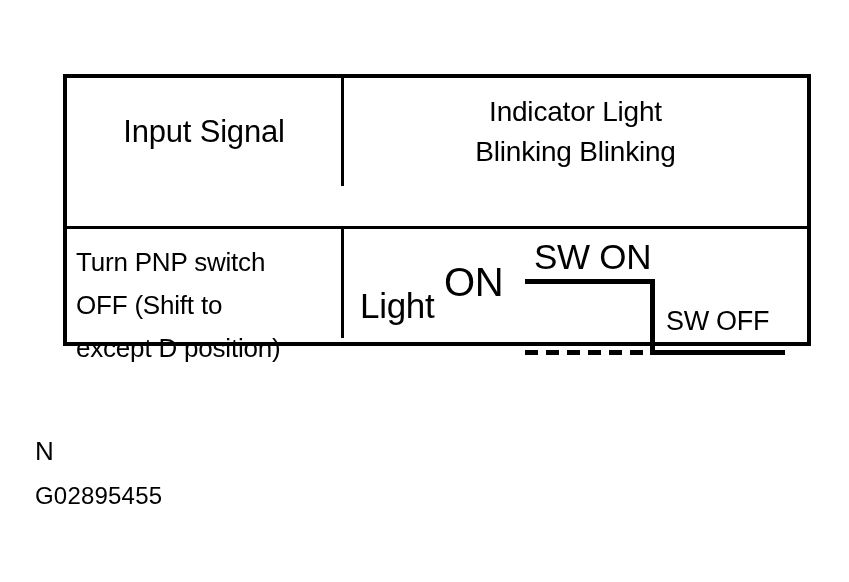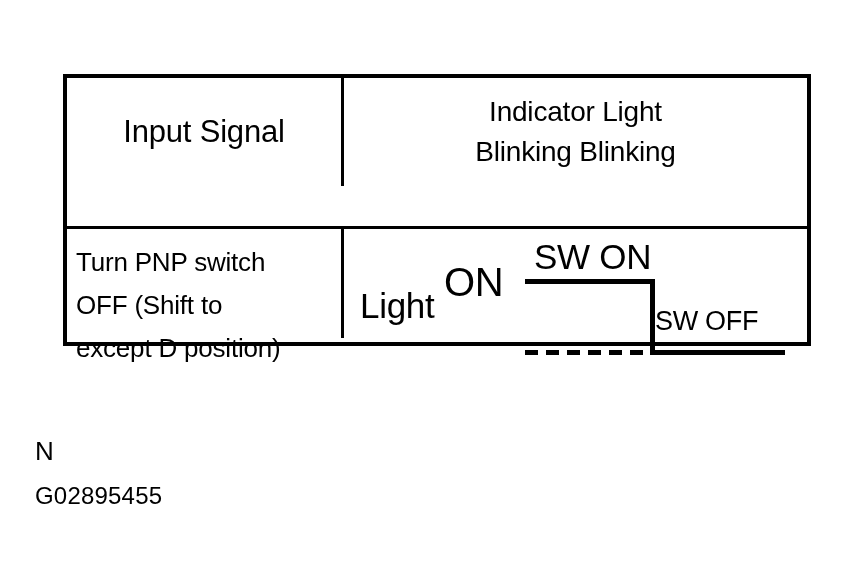--- a/index.html
+++ b/index.html
@@ -136,21 +136,21 @@
     font-size: 35px;
     line-height: 35px;
   }
   .lbl-sw-on {
     left: 190px;
     top: 14px;
     font-size: 35px;
     line-height: 27px;
   }
   .lbl-sw-off {
-    left: 311px;
+    left: 322px;
     top: 79px;
     font-size: 27px;
     line-height: 27px;
   }
 
   
   .wave {
     position: absolute;
     background: #000000;
   }

